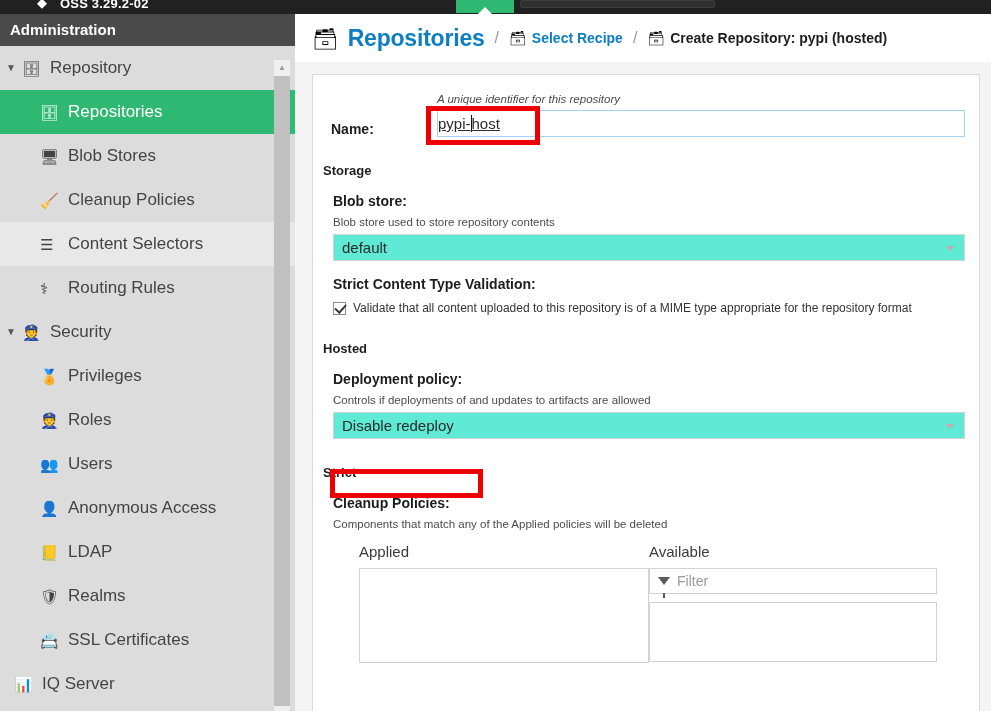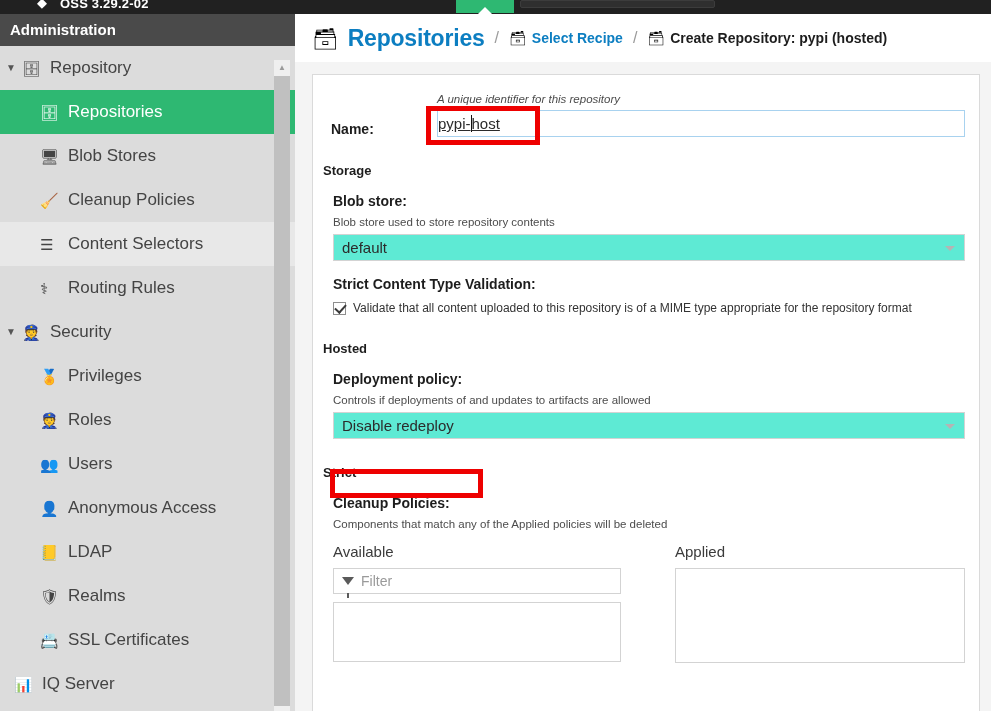--- a/index.html
+++ b/index.html
@@ -535,32 +535,32 @@
           <span>Disable redeploy</span>
           <span class="select-arrow"></span>
         </div>
 
         <div class="section-title">Strict</div>
 
         <div class="sub-label">Cleanup Policies:</div>
         <div class="sub-help">Components that match any of the Applied policies will be deleted</div>
 
         <div class="dual">
+          <div class="dual-col right">
+            <div class="dual-head">Applied</div>
+            <div class="list-pane tall"></div>
+          </div>
           <div class="dual-col">
             <div class="dual-head">Available</div>
             <div class="filter-box">
               <span class="funnel"></span>
               <span class="filter-placeholder">Filter</span>
             </div>
             <div class="list-pane"></div>
           </div>
-          <div class="dual-col right">
-            <div class="dual-head">Applied</div>
-            <div class="list-pane tall"></div>
-          </div>
         </div>
 
       </div>
     </div>
   </div>
 
   <div class="annot" id="annot-name"></div>
   <div class="annot" id="annot-policy"></div>
 
 </div>

